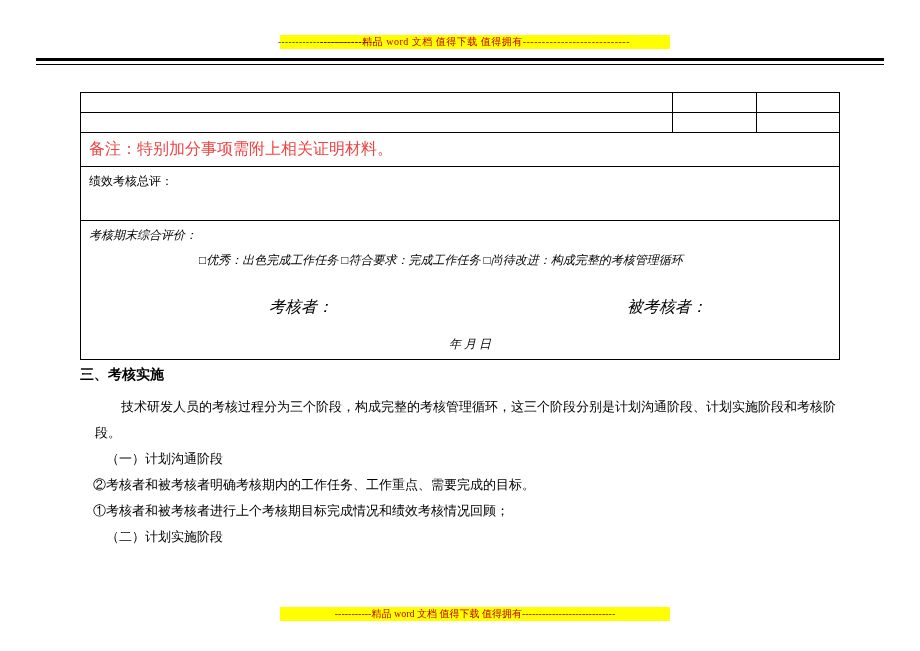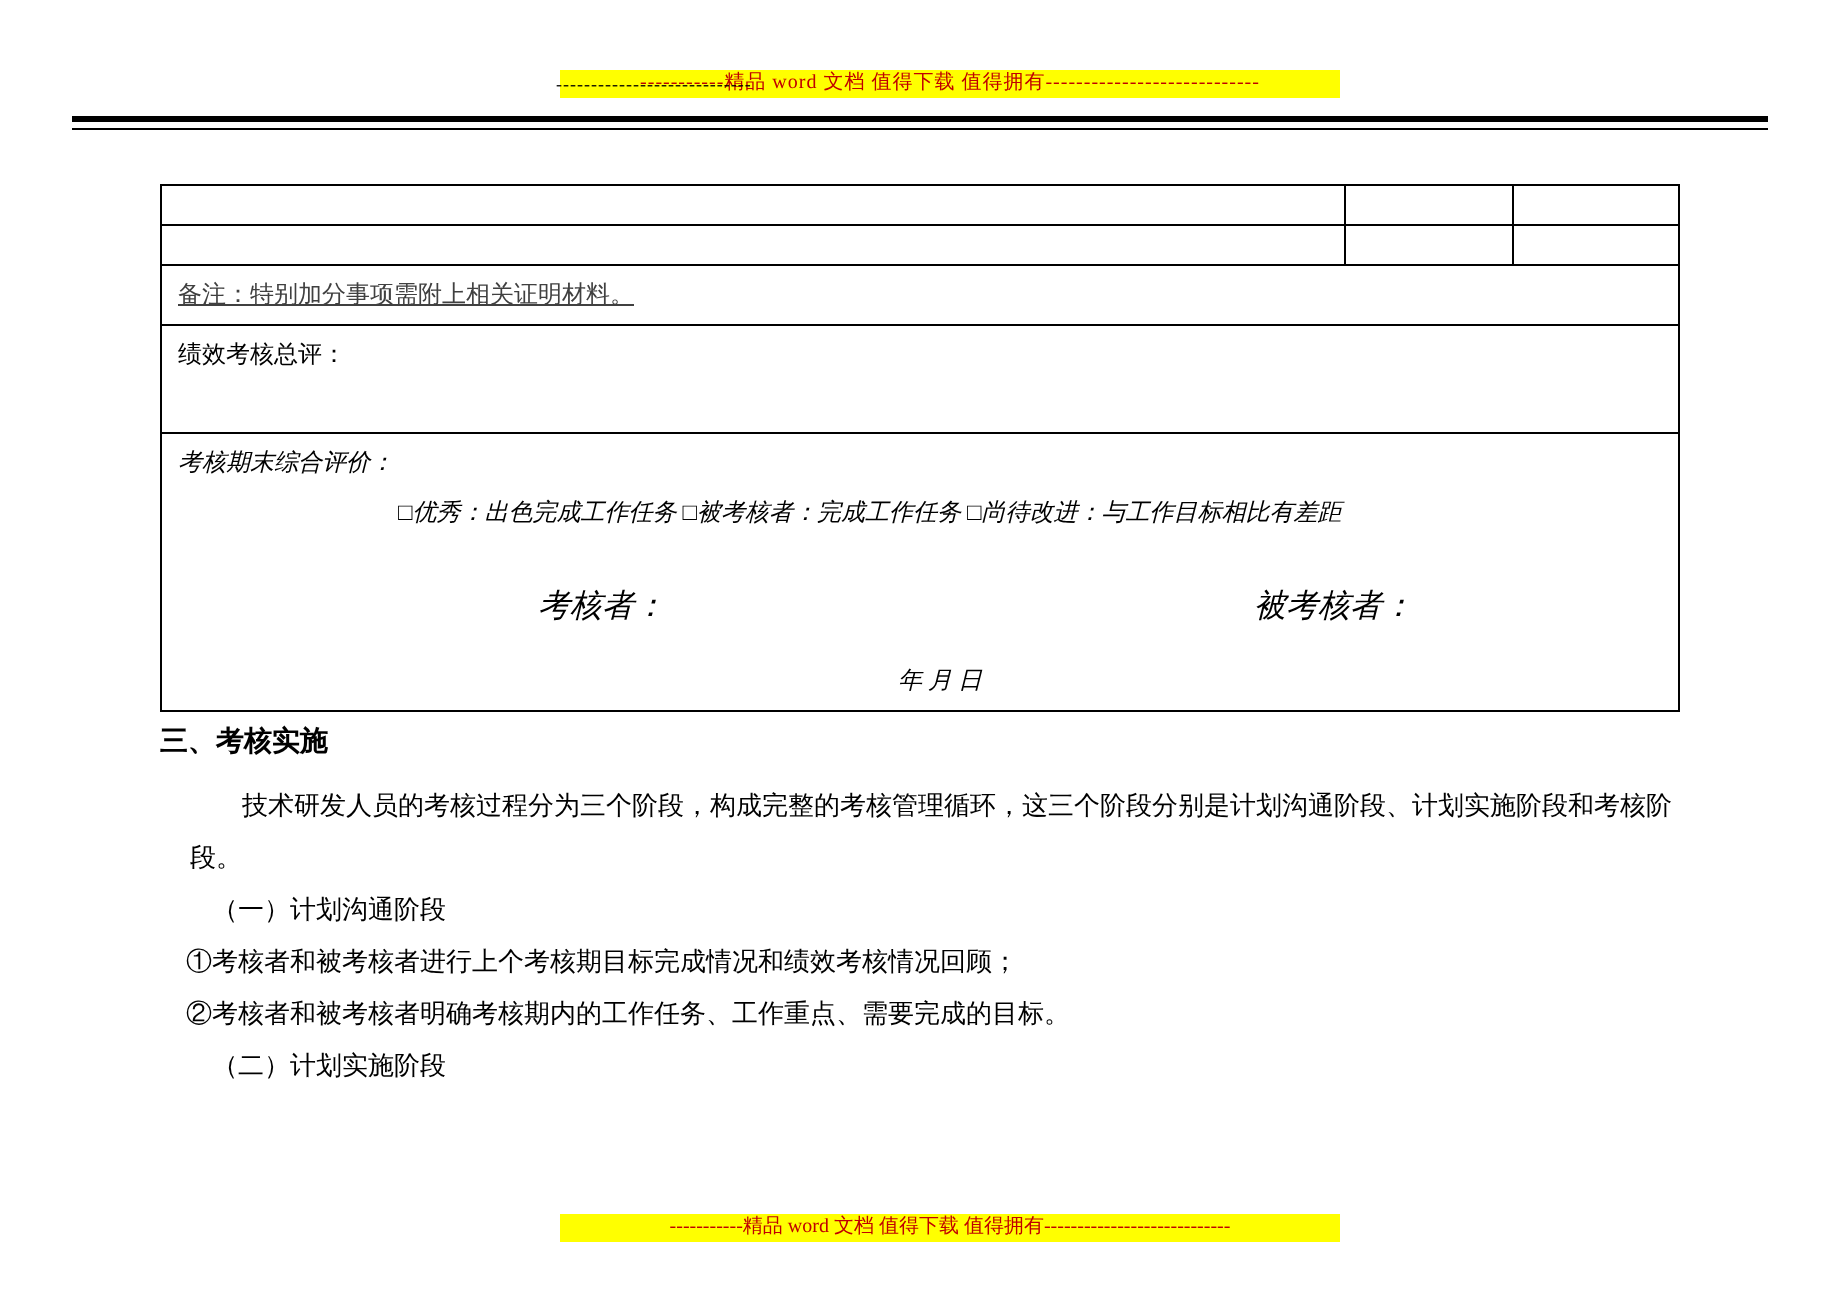--- a/index.html
+++ b/index.html
@@ -65,23 +65,22 @@
     }
     .form-table td {
       border: 1px solid #000;
       padding: 6px 8px;
       vertical-align: top;
     }
     .row1 td { height: 20px; }
     .row2 td { height: 20px; }
     .note-row td {
       height: 20px;
-      color: #404040;
-      font-size: 12px;
-      text-decoration: underline;
+      color: #ef4444;
+      font-size: 16px;
     }
     .summary-row td {
       height: 54px;
     }
     .eval-row td {
       height: 122px;
       position: relative;
       font-style: italic;
     }
     .eval-title {
@@ -165,35 +164,35 @@
     </tr>
     <tr class="note-row">
       <td colspan="3">备注：特别加分事项需附上相关证明材料。</td>
     </tr>
     <tr class="summary-row">
       <td colspan="3">绩效考核总评：</td>
     </tr>
     <tr class="eval-row">
       <td colspan="3">
         <div class="eval-title">考核期末综合评价：</div>
-        <div class="eval-options">□优秀：出色完成工作任务     □被考核者：完成工作任务    □尚待改进：与工作目标相比有差距</div>
+        <div class="eval-options">□优秀：出色完成工作任务     □符合要求：完成工作任务    □尚待改进：构成完整的考核管理循环</div>
         <div class="signers">
           <span class="role1">考核者：</span>
           <span class="role2">被考核者：</span>
         </div>
         <div class="date-line">年           月           日</div>
       </td>
     </tr>
   </tbody>
     </table>
 
   <div class="section-title">三、考核实施</div>
   <div class="body-text">技术研发人员的考核过程分为三个阶段，构成完整的考核管理循环，这三个阶段分别是计划沟通阶段、计划实施阶段和考核阶段。</div>
   <div class="body-text indent-sub">（一）计划沟通阶段</div>
+  <div class="body-text indent-item">②考核者和被考核者明确考核期内的工作任务、工作重点、需要完成的目标。</div>
   <div class="body-text indent-item">①考核者和被考核者进行上个考核期目标完成情况和绩效考核情况回顾；</div>
-  <div class="body-text indent-item">②考核者和被考核者明确考核期内的工作任务、工作重点、需要完成的目标。</div>
   <div class="body-text indent-sub">（二）计划实施阶段</div>
 
 </div>
 
 <div class="footer-banner">
   <span class="inner">-----------精品 word 文档  值得下载  值得拥有----------------------------</span>
 </div>
 
 </body></html>

